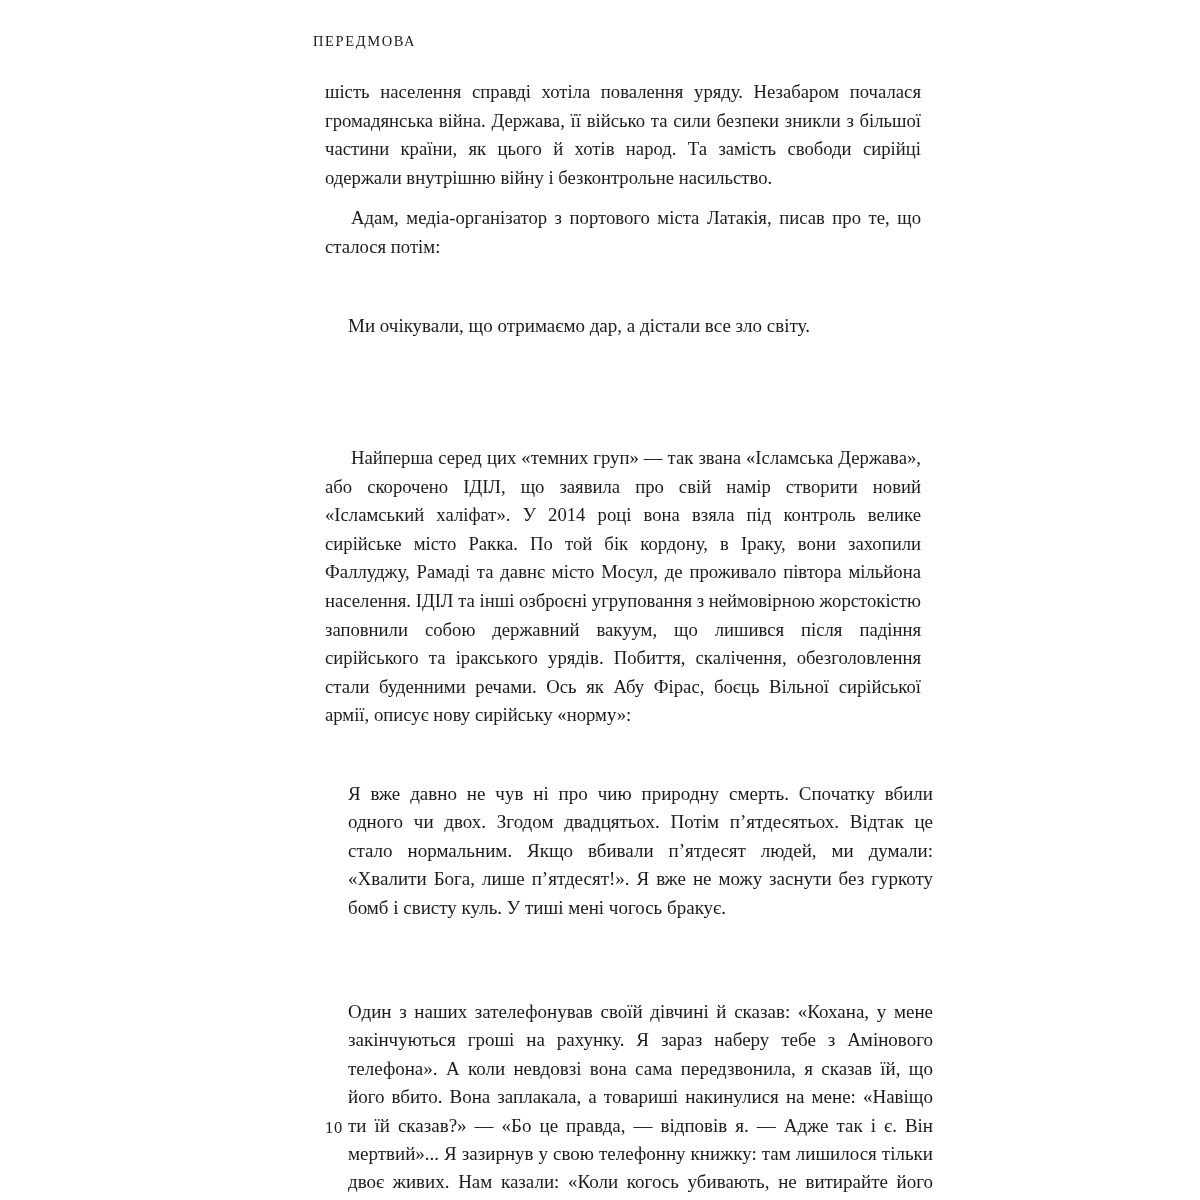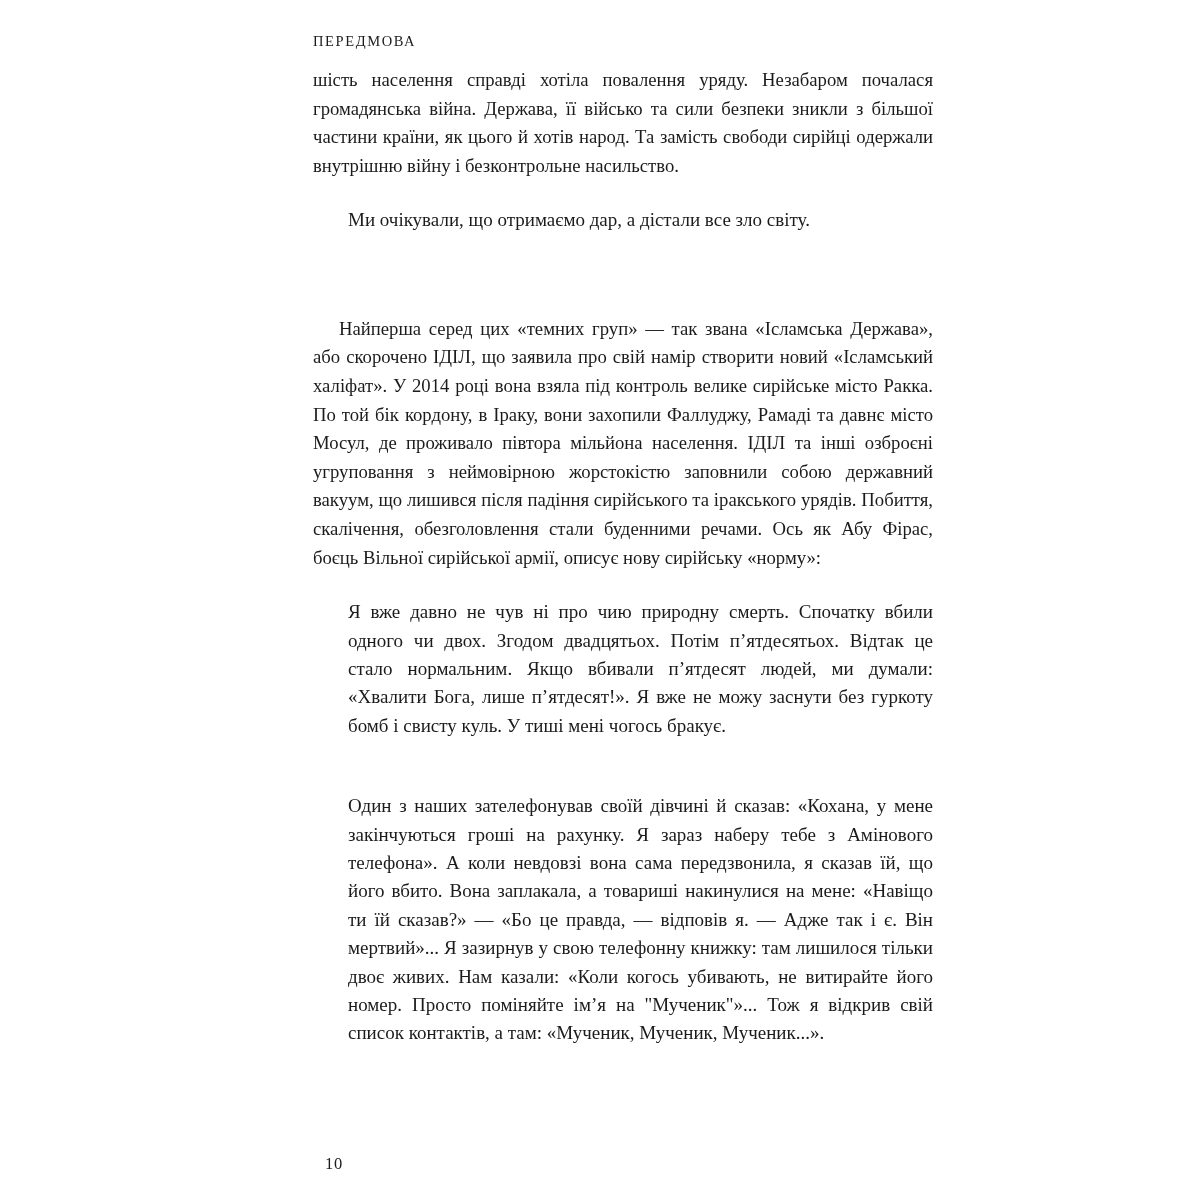--- a/index.html
+++ b/index.html
@@ -29,21 +29,21 @@
     letter-spacing: 1.6px;
     color: #1b1b1b;
   }
   .content {
     position: absolute;
     top: 66px;
     left: 313px;
     width: 620px;
   }
   p {
-    margin: 0;
+    margin: 12px;
     font-size: 18.7px;
     line-height: 28.6px;
     text-align: justify;
     text-justify: inter-word;
     color: #1b1b1b;
   }
   p.body {
     text-indent: 0;
   }
   p.body-indent {
@@ -57,34 +57,34 @@
   }
   .gap-small { height: 26px; }
   .gap-mid { height: 28px; }
   .folio {
     position: absolute;
     left: 325px;
     top: 1118px;
     font-size: 16.5px;
     letter-spacing: 0.8px;
     color: #1b1b1b;
-    margin-top: 36px;
   }
 </style>
 </head>
 <body>
 
 <div class="page">
 
   <div class="running-head">ПЕРЕДМОВА</div>
 
   <div class="content">
 
     <p class="body">шість населення справді хотіла повалення уряду. Незабаром почалася громадянська війна. Держава, її військо та сили безпеки зникли з більшої частини країни, як цього й хотів народ. Та замість свободи сирійці одержали внутрішню війну і безконтрольне насильство.</p>
 
+    <p class="body body-indent">Адам, медіа-організатор з портового міста Латакія, писав про те, що сталося потім:</p>
 
     <div class="gap-small"></div>
     <p class="quote">Ми очікували, що отримаємо дар, а дістали все зло світу.</p>
 
     <div class="gap-small"></div>
 
     <div class="gap-small"></div>
 
     <div class="gap-mid"></div>
     <p class="body body-indent">Найперша серед цих «темних груп» — так звана «Ісламська Держава», або скорочено ІДІЛ, що заявила про свій намір створити новий «Ісламський халіфат». У 2014 році вона взяла під контроль велике сирійське місто Ракка. По той бік кордону, в Іраку, вони захопили Фаллуджу, Рамаді та давнє місто Мосул, де проживало півтора мільйона населення. ІДІЛ та інші озброєні угруповання з неймовірною жорстокістю заповнили собою державний вакуум, що лишився після падіння сирійського та іракського урядів. Побиття, скалічення, обезголовлення стали буденними речами. Ось як Абу Фірас, боєць Вільної сирійської армії, описує нову сирійську «норму»:</p>

